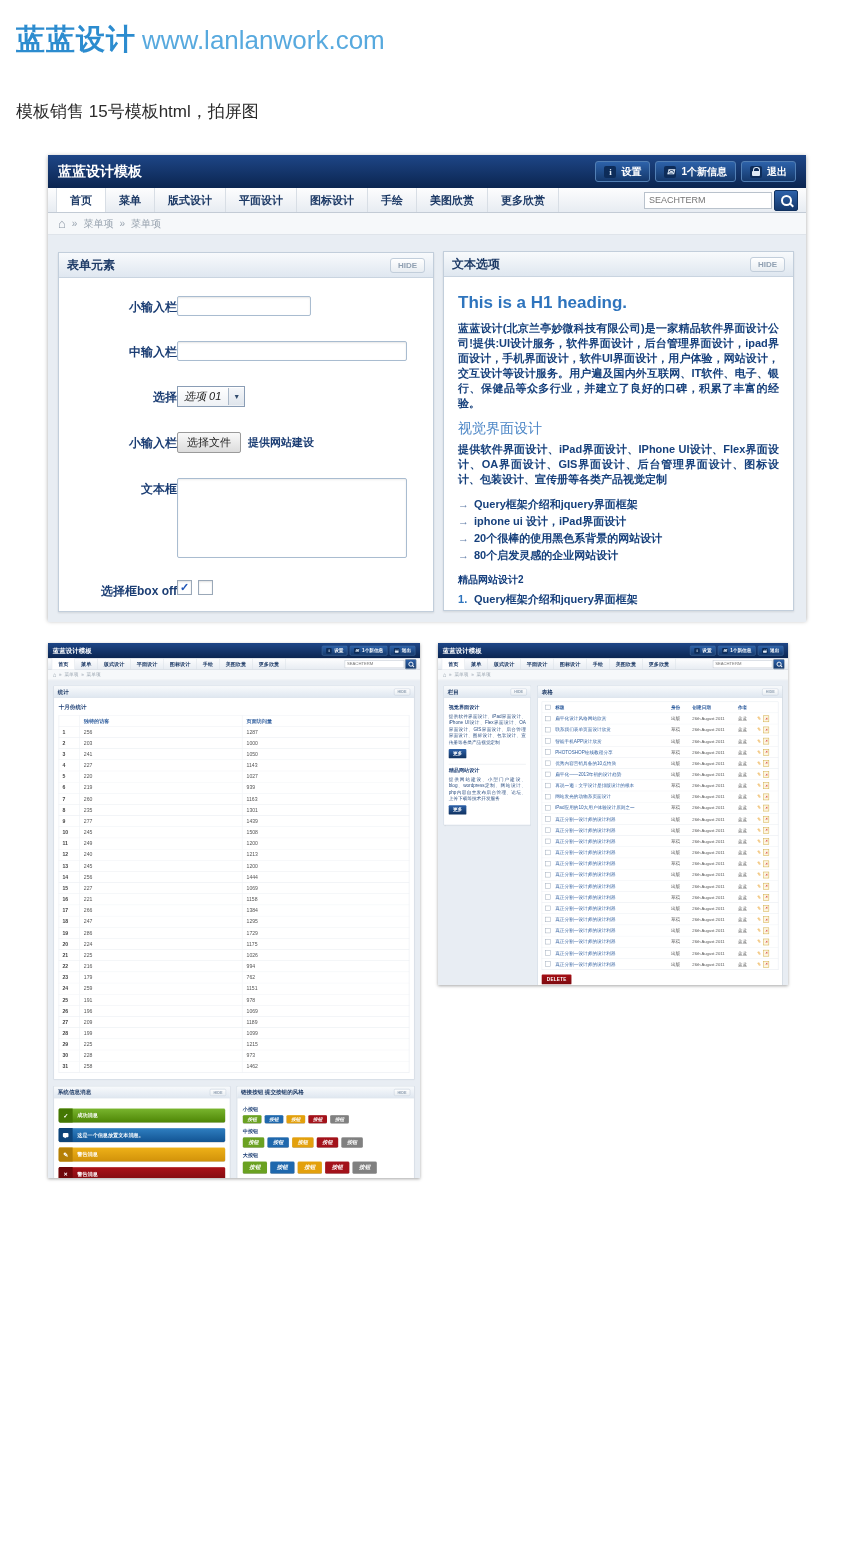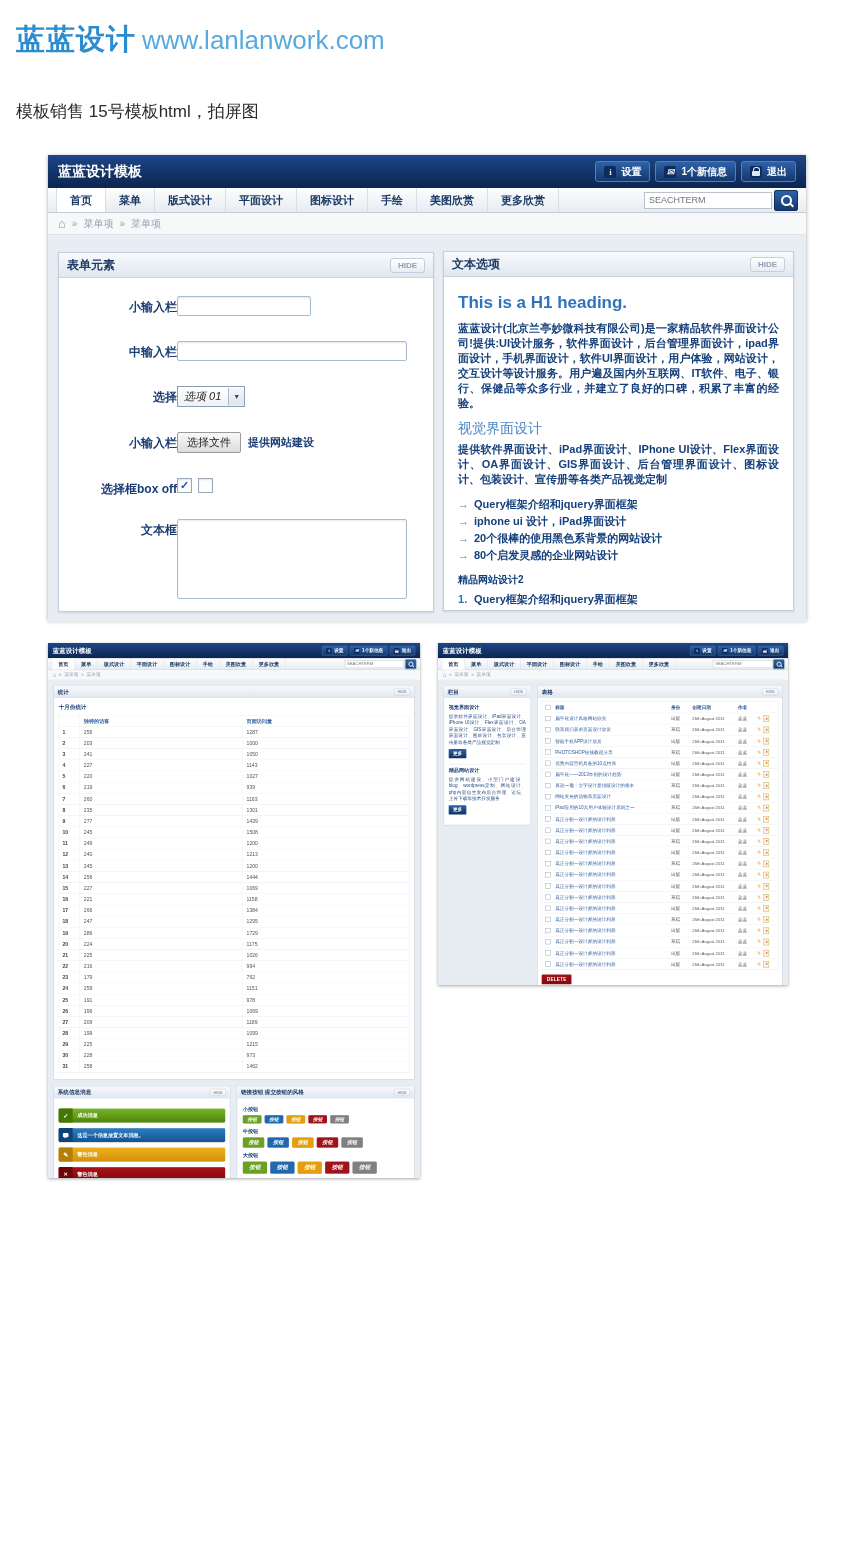--- a/index.html
+++ b/index.html
@@ -241,29 +241,29 @@
             <span class="select">
                 <em>选项 01</em>
                 <i class="dd"></i>
               </span>
           </div>
           <div class="frow">
               <label>小输入栏</label>
             <span class="file-btn">选择文件</span>
             <span class="file-note">提供网站建设</span>
           </div>
+          <div class="frow" style="margin-bottom:22px;">
+              <label>文本框</label>
+              <span class="txt"></span>
+            </div>
           <div class="frow" style="margin-bottom:21px;">
               <label>选择框box off</label>
             <span class="cb checked"></span>
               <span class="cb"></span>
           </div>
-          <div class="frow" style="margin-bottom:22px;">
-              <label>文本框</label>
-              <span class="txt"></span>
-            </div>
 
         </div>
       </div>
 
       <div class="panel text-panel">
         <div class="panel-h">
             <span class="pt">文本选项</span>
             <span class="hide-btn">HIDE</span>
           </div>
         <div class="text-b">

